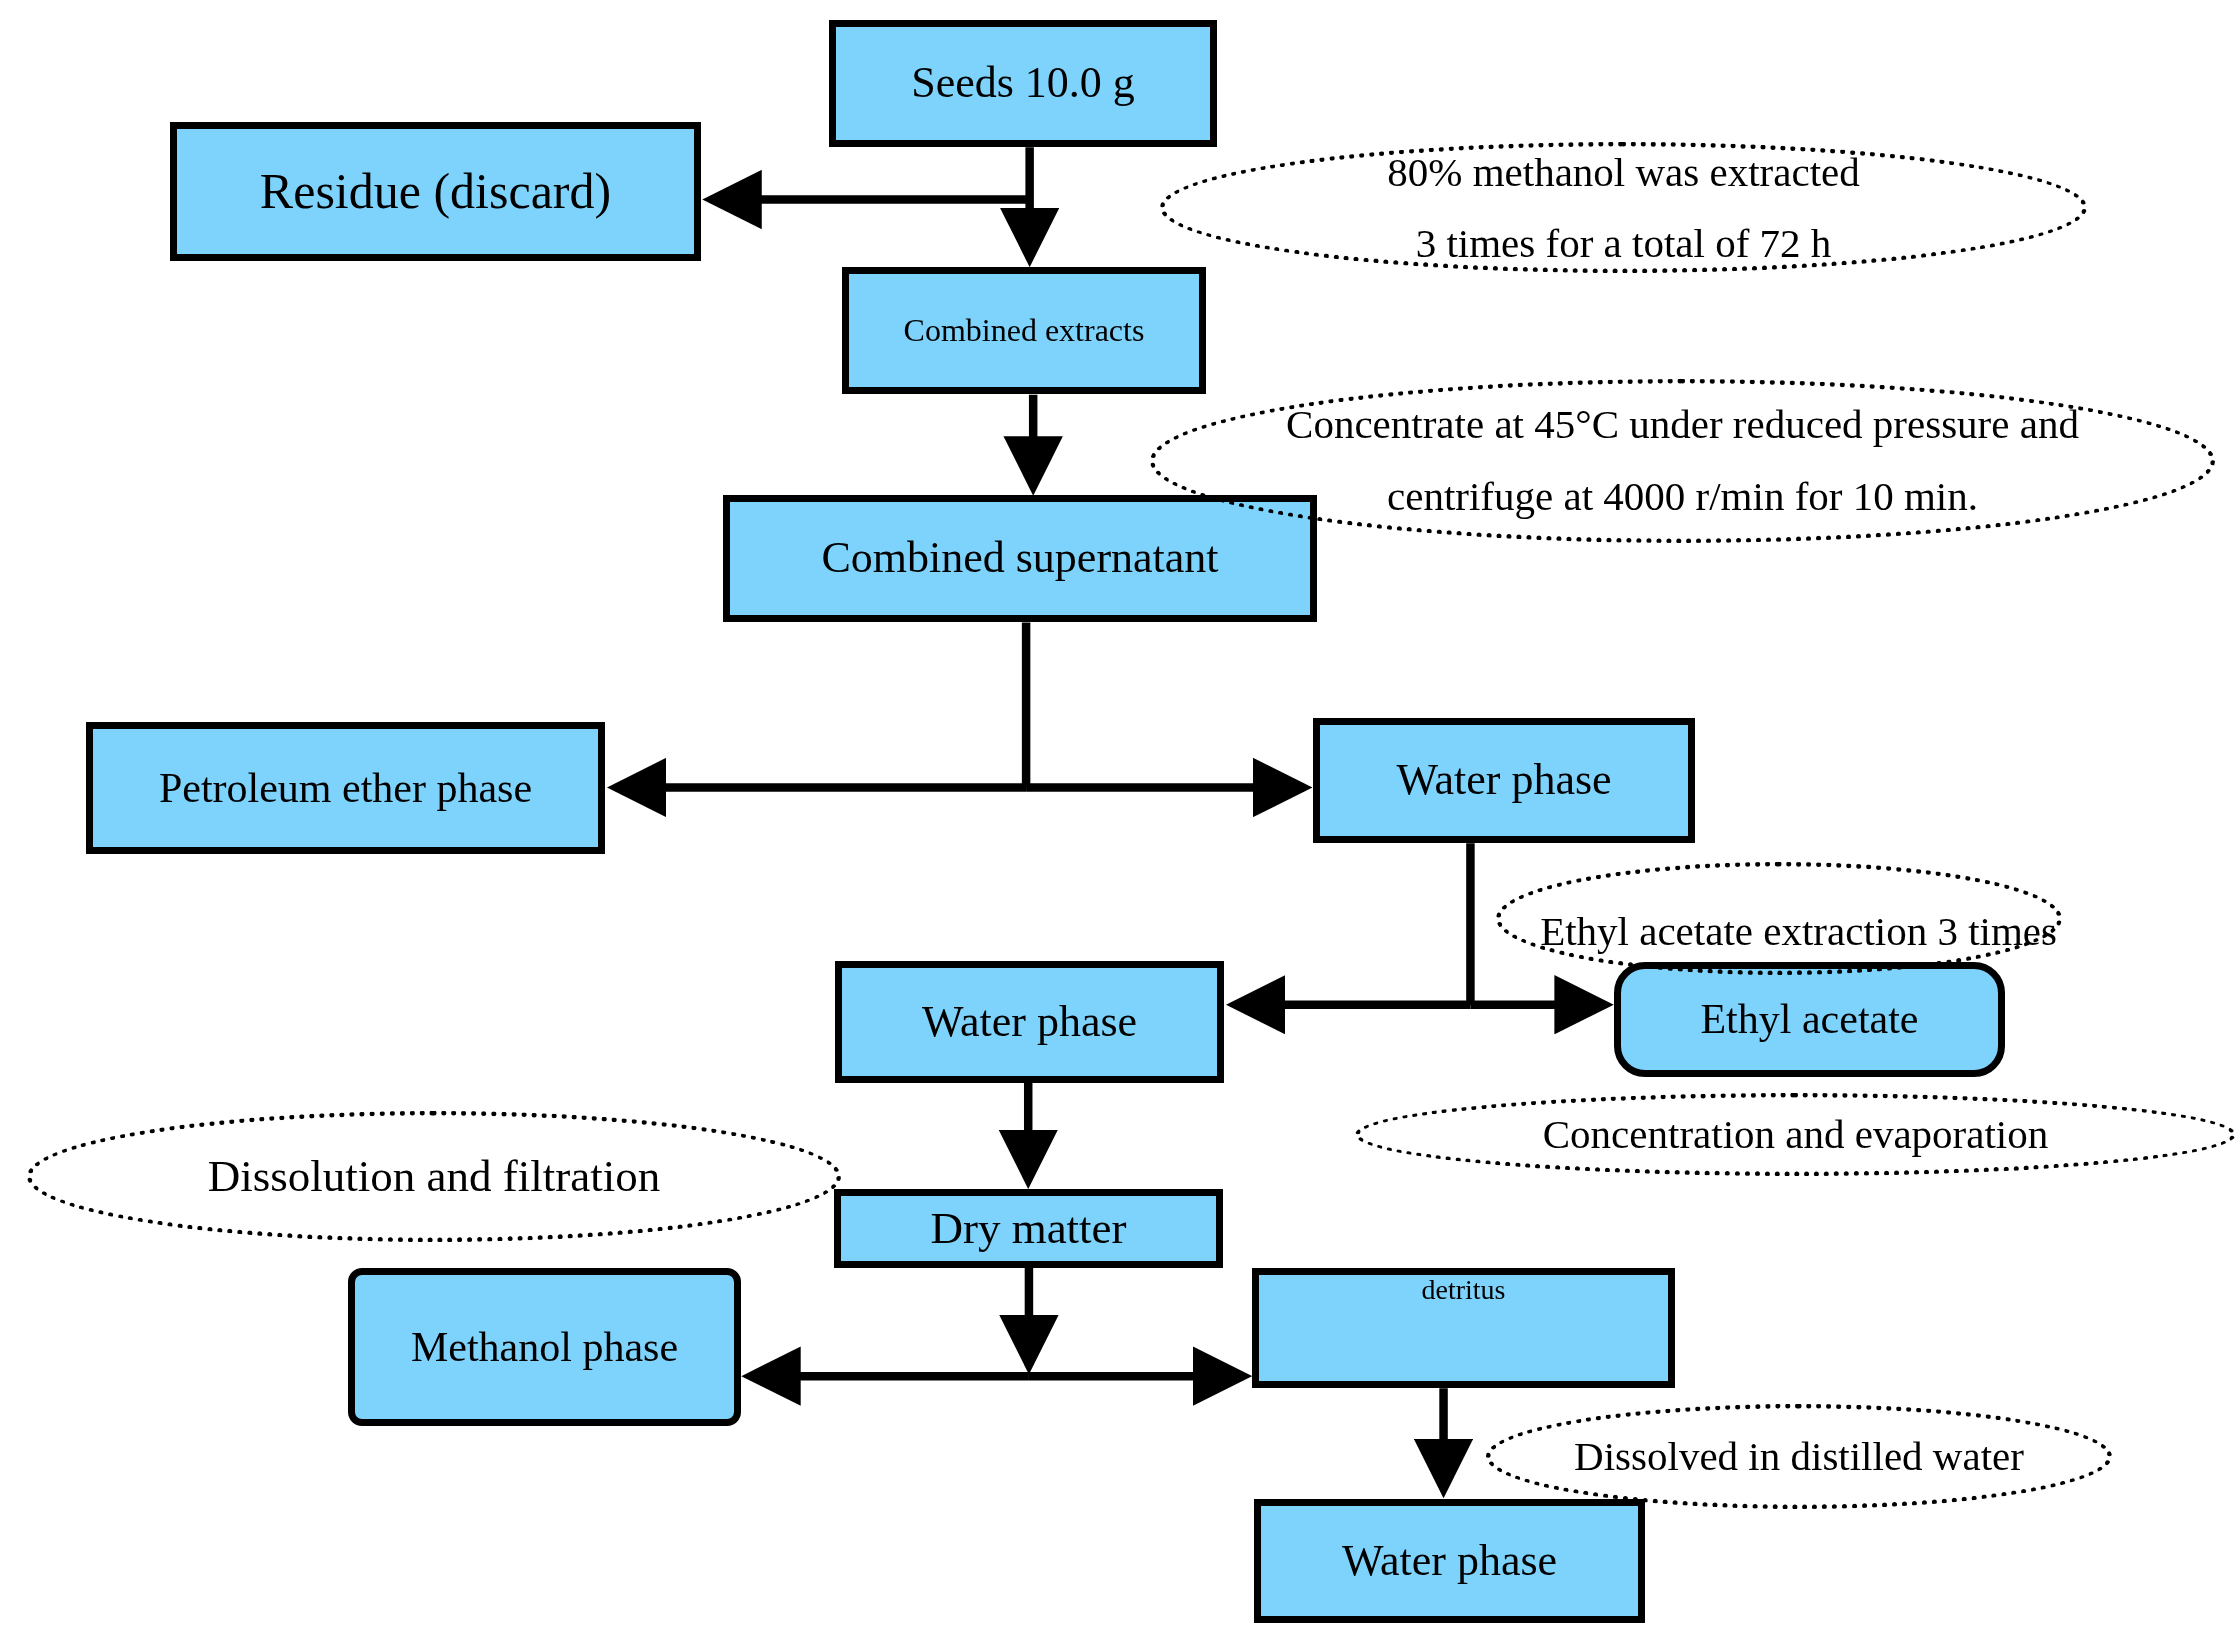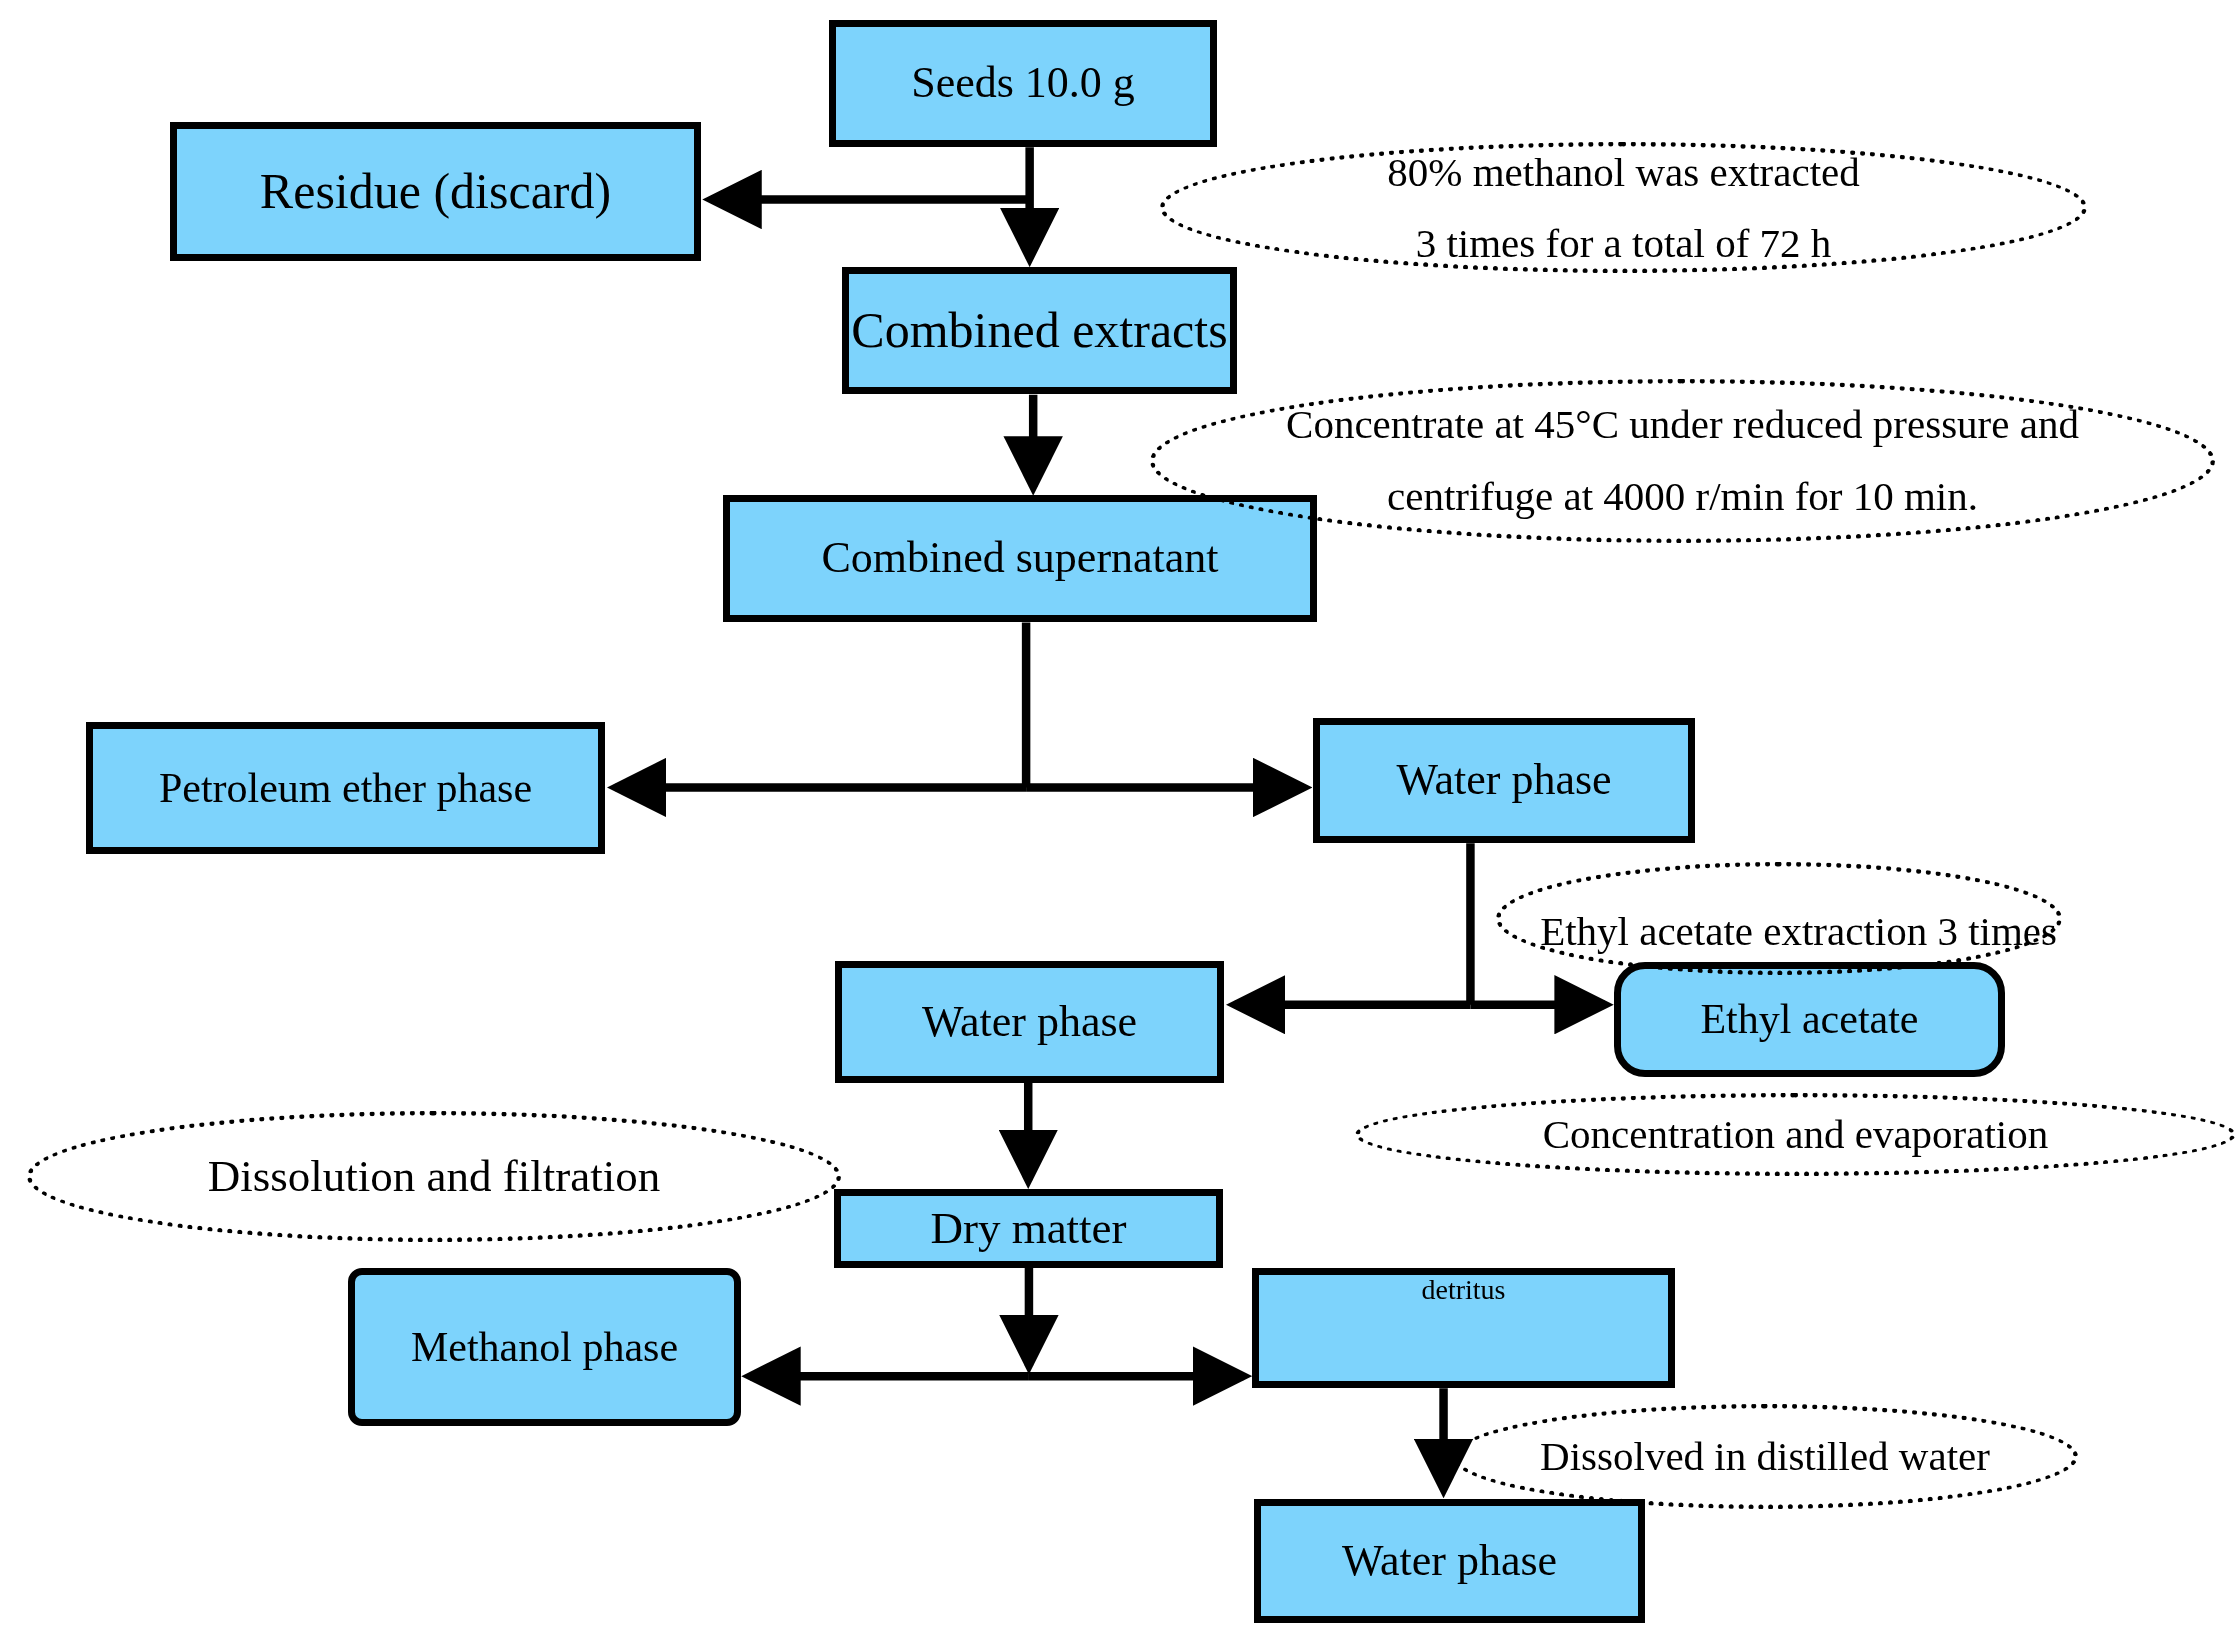--- a/index.html
+++ b/index.html
@@ -48,42 +48,42 @@
     justify-content: center;
     text-align: center;
     font-size: 41px;
     line-height: 1.75;
     z-index: 3;
     pointer-events: none;
   }
   
   #box-seeds               { left: 829px; top: 20px;   width: 388px; height: 127px; }
   #box-residue             { left: 170px;  top: 122px;  width: 531px; height: 139px; font-size: 50px; }
-  #box-combined-extracts   { left: 842px; top: 267px;  width: 395px; height: 127px; font-size: 50px; }
+  #box-combined-extracts   { left: 842px; top: 267px;  width: 364px; height: 127px; font-size: 32px; }
   #box-combined-supernatant{ left: 723px; top: 495px;  width: 594px; height: 127px; }
   #box-petroleum-ether     { left: 86px;  top: 722px; width: 519px; height: 132px; font-size: 42px; }
   #box-water-phase-1       { left: 1313px; top: 718px; width: 382px; height: 125px; }
   #box-water-phase-2       { left: 835px; top: 961px; width: 389px; height: 122px; }
   #box-ethyl-acetate       { left: 1614px; top: 962px; width: 391px; height: 115px; font-size: 42px; border-radius: 31px; }
   #box-dry-matter          { left: 834px; top: 1189px; width: 389px; height: 79px; border-width: 7px; font-size: 45px; }
   #box-methanol-phase      { left: 348px;  top: 1268px; width: 393px; height: 158px; font-size: 42px; border-radius: 14px; }
   #box-detritus            { left: 1252px; top: 1268px; width: 423px; height: 120px; font-size: 28px;
                              align-items: flex-start; }
   #box-water-phase-3       { left: 1254px; top: 1499px; width: 391px; height: 124px; }
 
   
   #an-methanol             { left: 1160px; top: 142px;  width: 927px; height: 131px; line-height: 1.72; overflow: visible; }
   #an-concentrate          { left: 1150px; top: 379px;  width: 1065px; height: 164px; }
   #an-petroleum            { left: 1160px; top: 633px;  width: 941px; height: 100px; line-height: 1.1; }
   #an-ethyl-extraction     { left: 1496px; top: 862px; width: 566px;  height: 113px;
                              align-items: flex-end; justify-content: center;
                              white-space: nowrap; overflow: visible; padding-left: 10px; line-height: 1.1; }
   #an-concentration-evap   { left: 1355px; top: 1093px; width: 881px; height: 83px; line-height: 1.0; }
   #an-dissolution          { left: 27px;   top: 1111px; width: 814px; height: 131px; font-size: 45px; line-height: 1.1; }
-  #an-dissolved-water      { left: 1452px; top: 1404px; width: 626px;  height: 105px; line-height: 1.0; }
+  #an-dissolved-water      { left: 1486px; top: 1404px; width: 626px;  height: 105px; line-height: 1.0; }
 </style>
 </head>
 <body>
 
 <div id="canvas">
 
   <svg id="arrows" viewBox="0 0 3164 2325" xmlns="http://www.w3.org/2000/svg">
     <defs>
       <marker id="arr" viewBox="0 0 10 10" refX="8.5" refY="5" markerWidth="7" markerHeight="7" orient="auto-start-reverse">
         <path d="M0,0 L10,5 L0,10 z" fill="#000000"></path>

